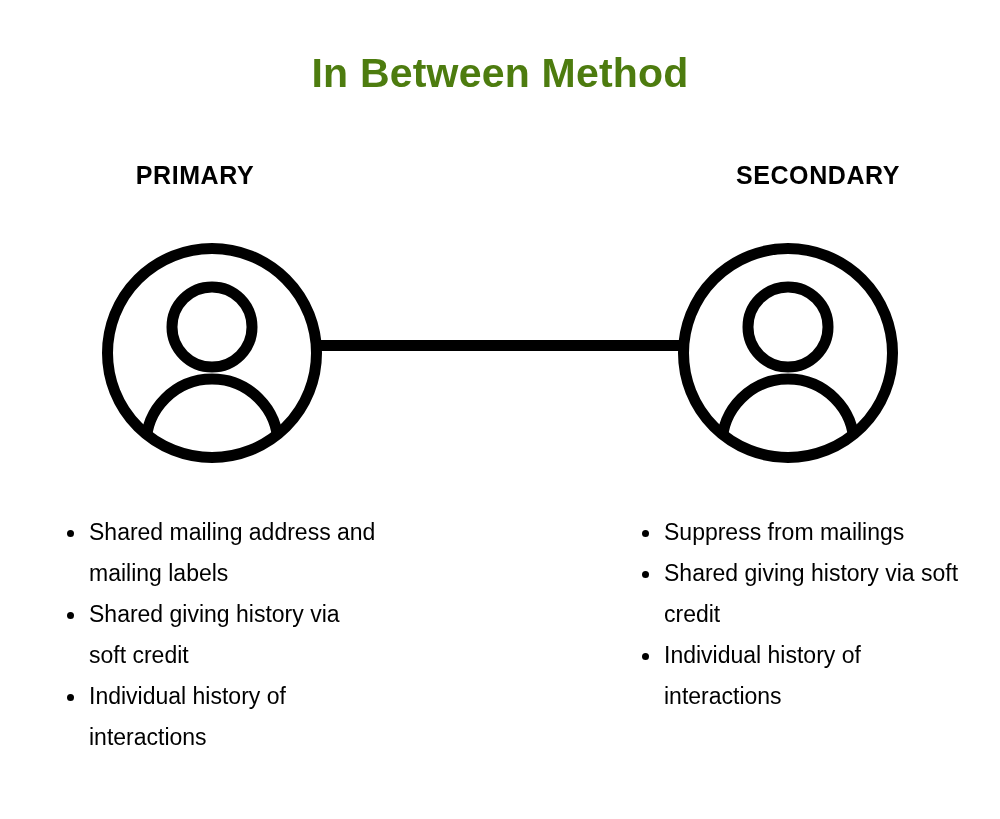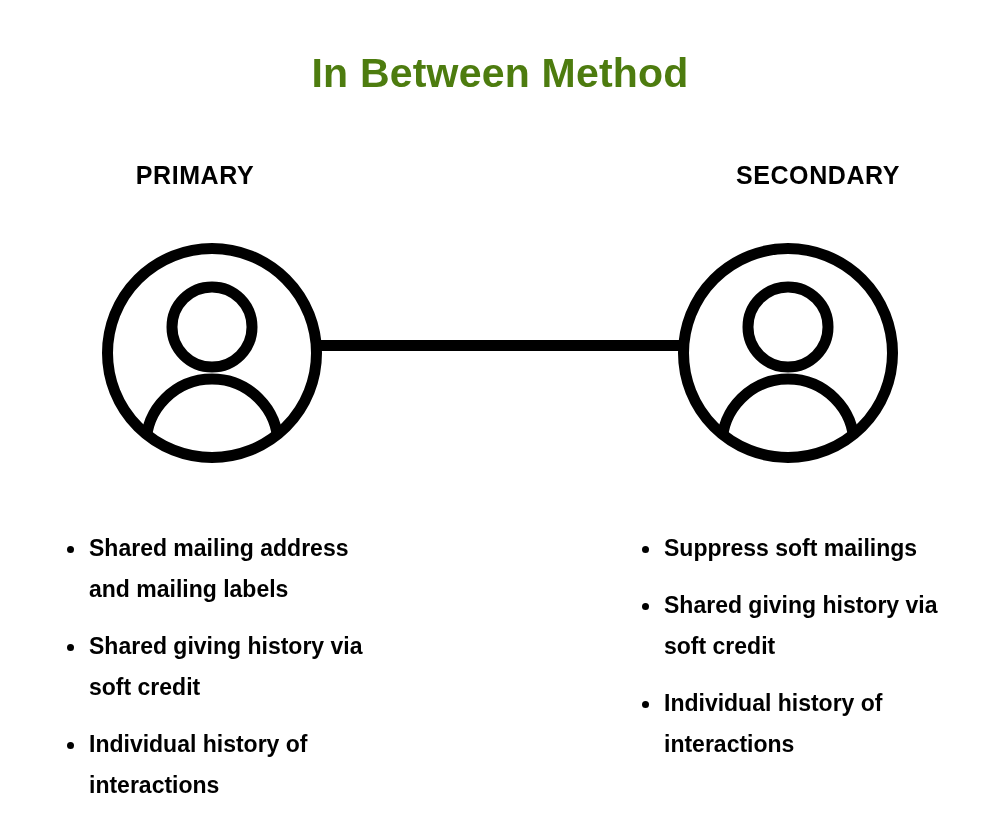--- a/index.html
+++ b/index.html
@@ -81,22 +81,21 @@
     font-size: 23px;
     line-height: 41px;
     color: #000000;
   }
   .bullets.left  { left: 62px;  width: 320px; }
   .bullets.right { left: 637px; width: 330px; }
 
   .bullets li {
     position: relative;
     padding-left: 27px;
-    margin: 16px 0 0 0;
-    font-weight: bold;
+    margin: 0 0 0 0;
   }
   .bullets li .dot {
     position: absolute;
     left: 5px;
     top: 18px;
     width: 7px;
     height: 7px;
     border-radius: 50%;
     background: #000000;
   }
@@ -165,21 +164,21 @@
     </li>
     <li>
       <span class="dot"></span>
       <span class="txt">Individual history of interactions</span>
     </li>
   </ul>
 
   <ul class="bullets right">
     <li>
       <span class="dot"></span>
-      <span class="txt">Suppress soft mailings</span>
+      <span class="txt">Suppress from mailings</span>
     </li>
     <li>
       <span class="dot"></span>
       <span class="txt">Shared giving history via soft credit</span>
     </li>
     <li>
       <span class="dot"></span>
       <span class="txt">Individual history of interactions</span>
     </li>
   </ul>

